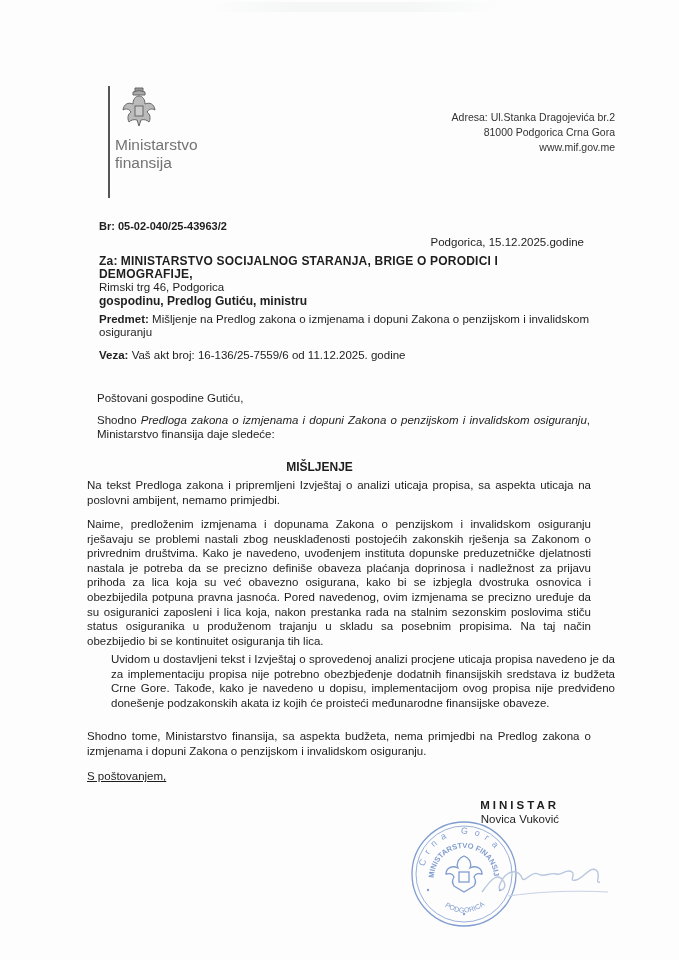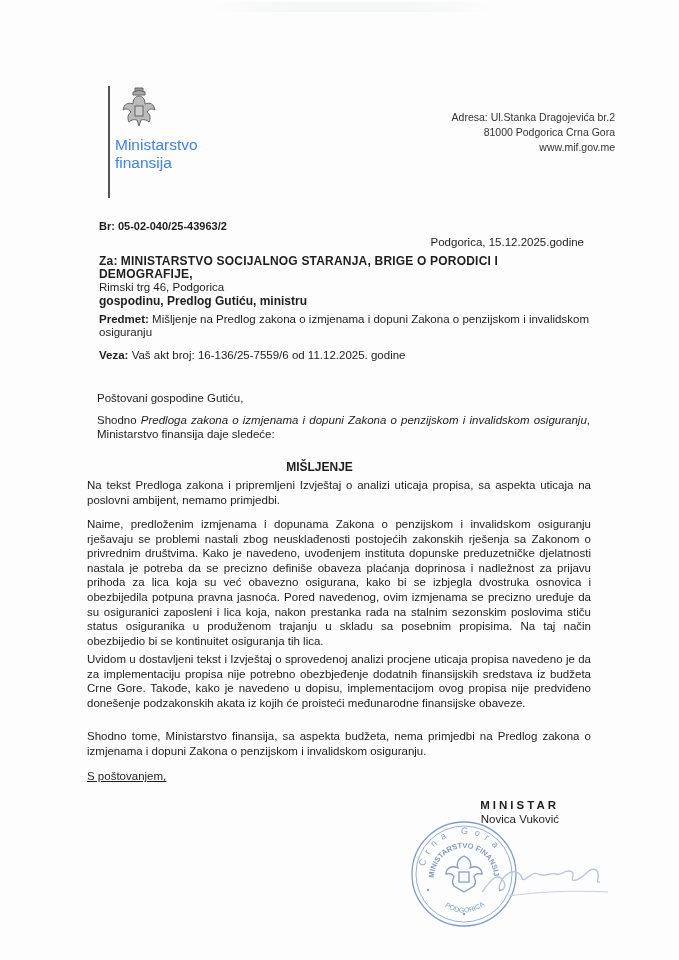--- a/index.html
+++ b/index.html
@@ -4,36 +4,36 @@
   <style>
     html, body { margin: 0; padding: 0; }
     body {
       width: 679px; height: 960px; background: #fdfdfd; position: relative; overflow: hidden;
       font-family: "Liberation Sans", sans-serif; color: #1e1e1e;
     }
     .faint-top { position: absolute; left: 208px; top: 2px; width: 290px; height: 10px; opacity: 0.08;
       background: linear-gradient(90deg, transparent, #9aa 30%, #9aa 70%, transparent); }
     .vline { position: absolute; left: 108px; top: 86px; width: 2px; height: 112px; background: #555; }
     .coat { position: absolute; left: 121px; top: 84px; width: 36px; height: 48px; }
-    .logo-text { position: absolute; left: 115px; top: 136px; font-size: 15.5px; line-height: 18px; color: #3b82f6; }
+    .logo-text { position: absolute; left: 115px; top: 136px; font-size: 15.5px; line-height: 18px; color: #737373; }
     .address { position: absolute; right: 64px; top: 110px; text-align: right; font-size: 10.5px; line-height: 15px; color: #333; }
     .br { position: absolute; left: 99px; top: 220px; font-size: 11px; font-weight: bold; }
     .date { position: absolute; right: 95px; top: 236px; font-size: 11.5px; }
     .za { position: absolute; left: 99px; top: 255px; width: 490px; font-size: 11.5px; line-height: 13px; }
     .za b { font-size: 12px; letter-spacing: 0.2px; }
     .gosp { position: absolute; left: 99px; top: 294px; font-size: 12px; font-weight: bold; }
     .predmet { position: absolute; left: 99px; top: 313px; width: 490px; font-size: 11.5px; line-height: 13px; text-align: justify; }
     .veza { position: absolute; left: 99px; top: 349px; font-size: 11.5px; }
     .salute { position: absolute; left: 97px; top: 392px; font-size: 11.5px; }
     .intro { position: absolute; left: 97px; top: 413px; width: 493px; font-size: 11.5px; line-height: 14px; text-align: justify; }
     .heading { position: absolute; left: 0; width: 639px; top: 460px; text-align: center; font-size: 12px; font-weight: bold; }
     .body-text { position: absolute; left: 87px; width: 504px; font-size: 11.5px; line-height: 14.6px; text-align: justify; }
     .p1 { top: 478px; }
     .p2 { top: 517px; }
-    .p3 { top: 652px; }
+    .p3 { top: 652px; margin-left: 24px; }
     .p4 { top: 729px; }
     .closing { position: absolute; left: 87px; top: 770px; font-size: 11.5px; text-decoration: underline; }
     .sig-title { position: absolute; right: 120px; top: 799px; font-size: 11.5px; font-weight: bold; letter-spacing: 3px; }
     .sig-name { position: absolute; right: 120px; top: 813px; font-size: 11.5px; }
     .stamp { position: absolute; left: 408px; top: 818px; width: 112px; height: 112px; }
     .signature { position: absolute; left: 478px; top: 862px; width: 140px; height: 40px; }
   </style>
 </head>
 <body>
 

